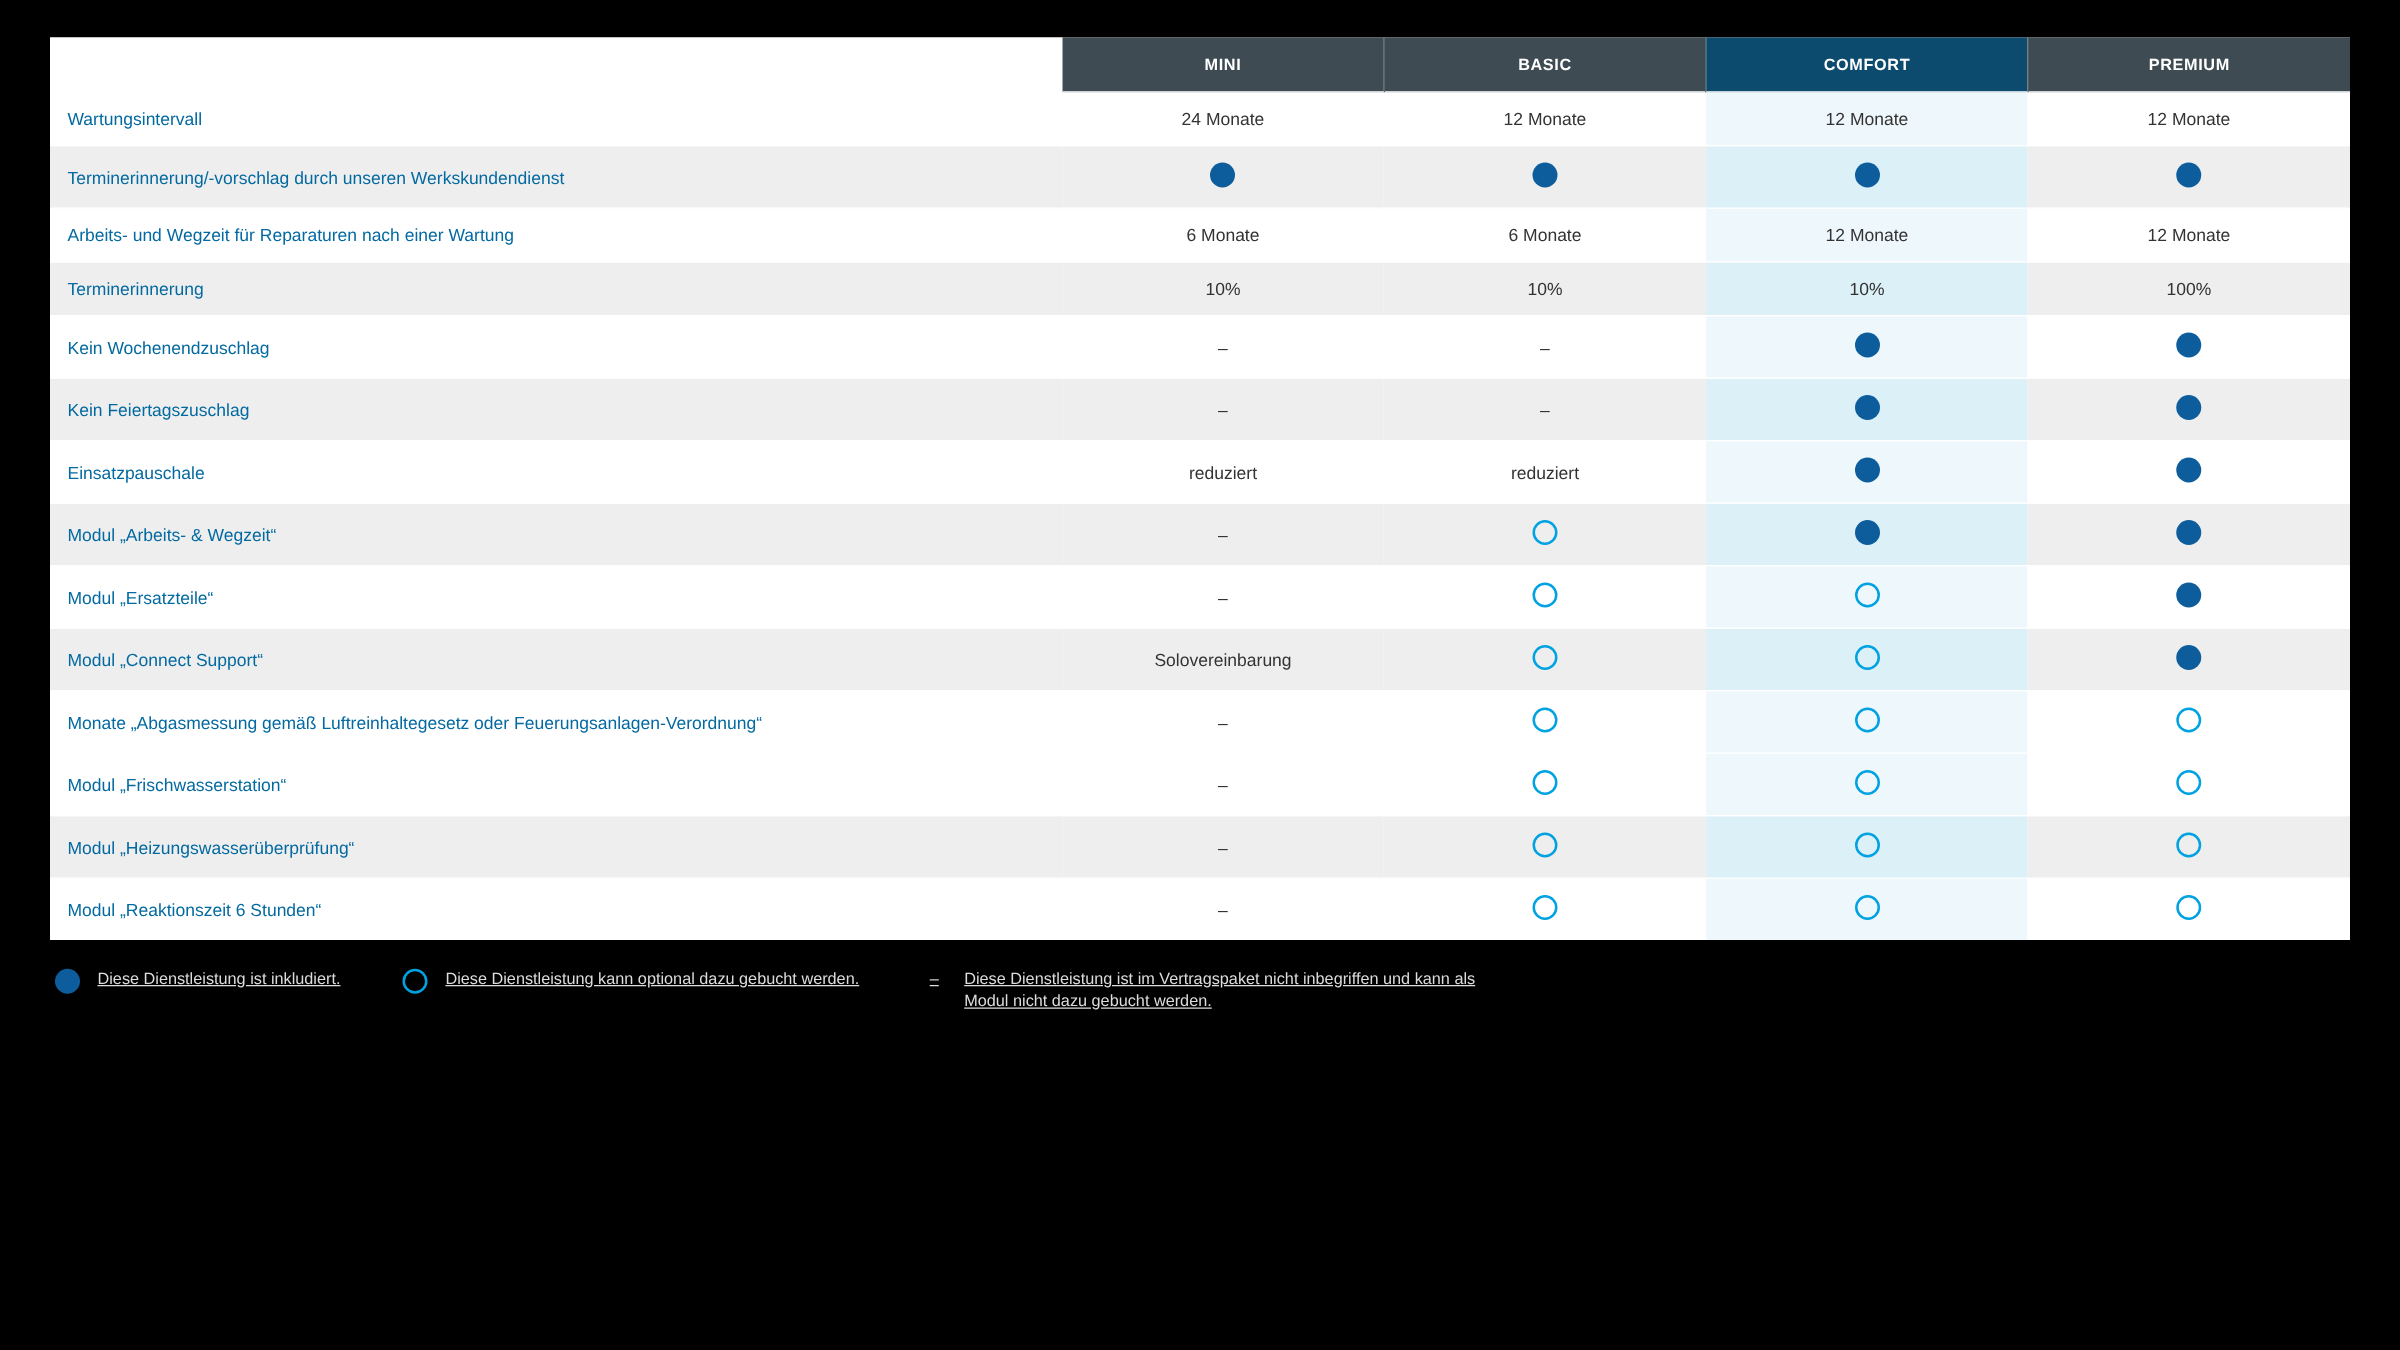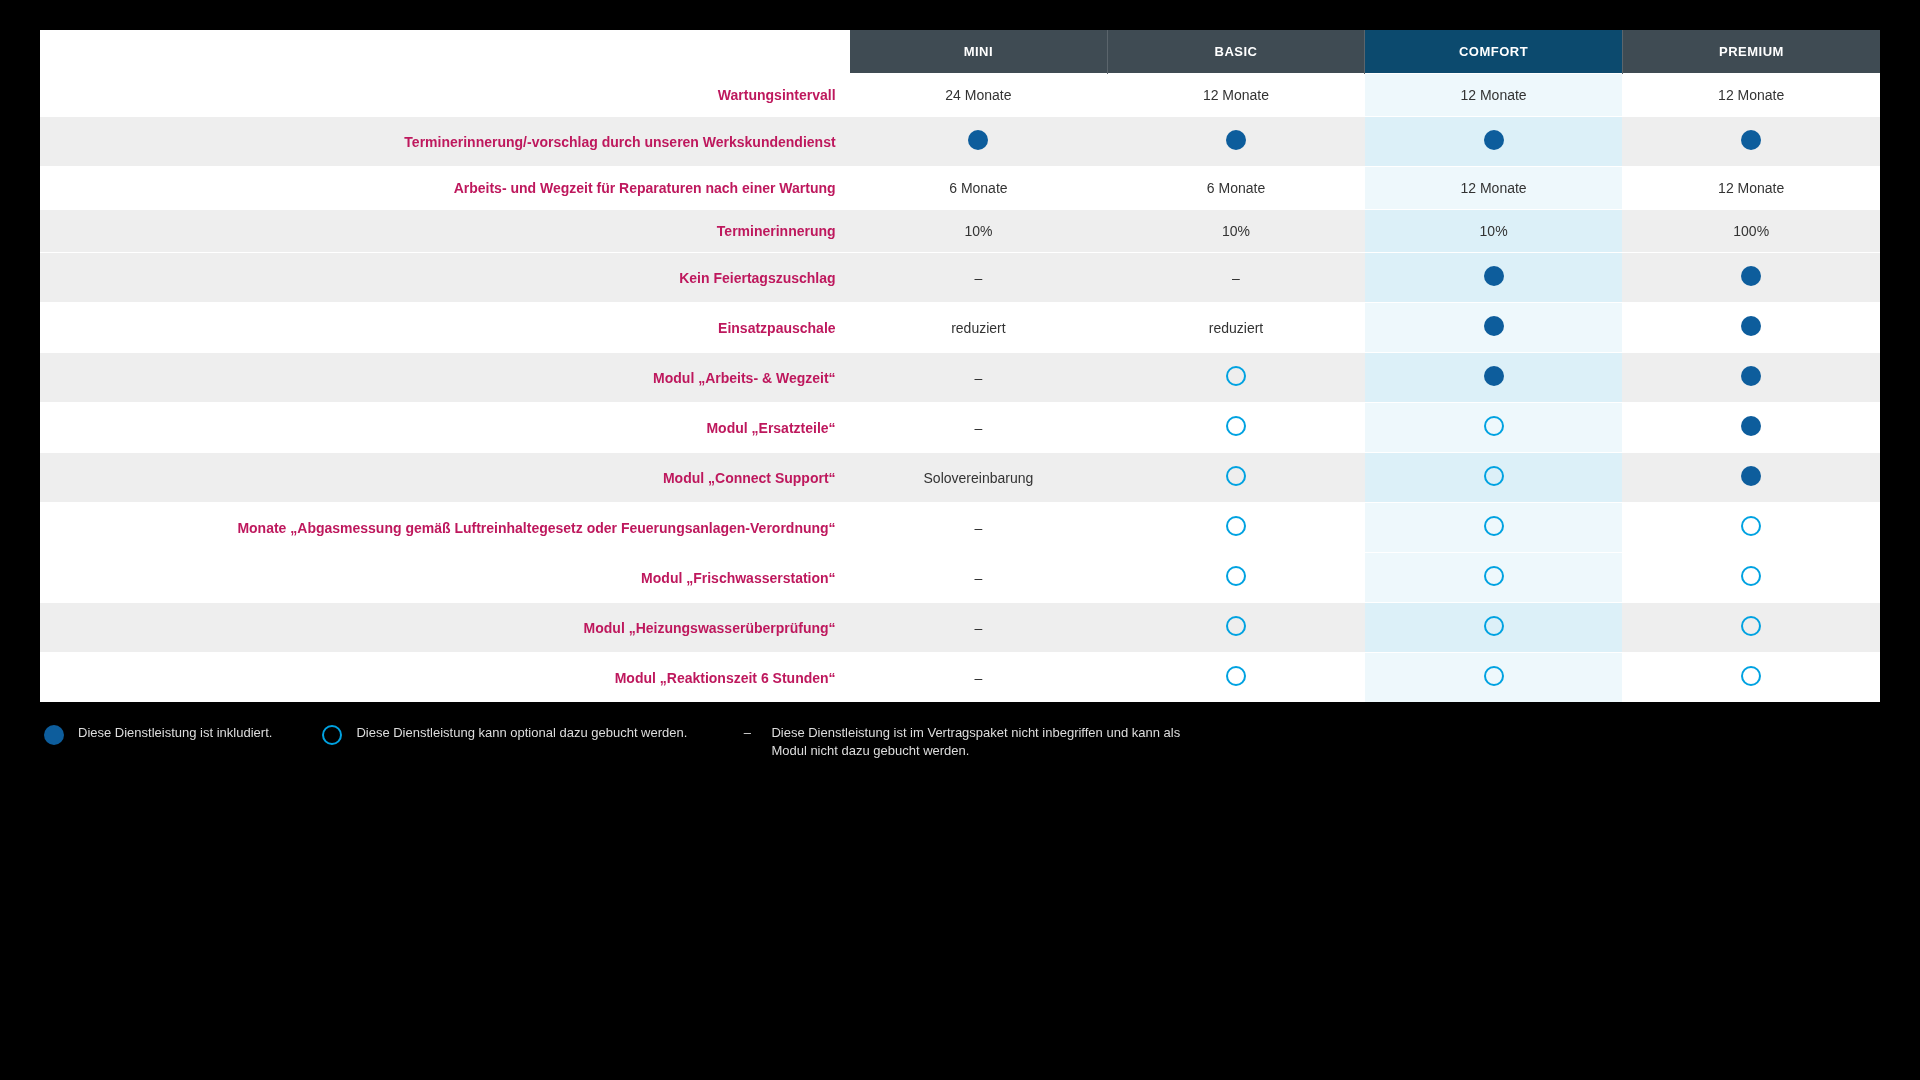--- a/index.html
+++ b/index.html
@@ -33,23 +33,23 @@
   }
   thead th.blank { background: #fff; border-left: none; }
   thead th.highlight-head { background: #0c4a6e; }
   tbody td {
     padding: 13px 14px;
     text-align: center;
     color: #333;
     border-top: 1px solid #fff;
   }
   tbody td.feature {
-    text-align: right;
-    color: #be185d;
-    font-weight: 700;
+    text-align: left;
+    color: #0369a1;
+    font-weight: 400;
   }
   tbody tr.odd td { background: #eeeeee; }
   tbody tr.even td { background: #ffffff; }
   tbody tr.odd td.highlight-cell { background: #dcf0f8; }
   tbody tr.even td.highlight-cell { background: #eef8fc; }
   .dot-filled {
     display: inline-block;
     width: 20px; height: 20px;
     border-radius: 50%;
     background: #0d5d9c;
@@ -62,20 +62,21 @@
     background: transparent;
   }
   .dash { color: #333; }
   .legend {
     display: flex;
     gap: 50px;
     padding: 22px 4px 0;
     color: #ddd;
     font-size: 13px;
     align-items: flex-start;
+    text-decoration: underline;
   }
   .legend-item {
     display: flex;
     align-items: flex-start;
     gap: 14px;
     max-width: 460px;
   }
   .legend-item .sym { flex-shrink: 0; margin-top: 1px; }
   .legend-item .dash-sym { color: #ddd; width: 20px; text-align: center; }
   .legend-text { line-height: 1.4; }
@@ -123,20 +124,27 @@
           <td class="highlight-cell">12 Monate</td>
           <td>12 Monate</td>
         </tr>
         <tr class="odd">
           <td class="feature">Terminerinnerung</td>
           <td>10%</td>
           <td>10%</td>
           <td class="highlight-cell">10%</td>
           <td>100%</td>
         </tr>
+        <tr class="even">
+          <td class="feature">Kein Wochenendzuschlag</td>
+          <td><span class="dash">–</span></td>
+          <td><span class="dash">–</span></td>
+          <td class="highlight-cell"><span class="dot-filled"></span></td>
+          <td><span class="dot-filled"></span></td>
+        </tr>
         <tr class="odd">
           <td class="feature">Kein Feiertagszuschlag</td>
           <td><span class="dash">–</span></td>
           <td><span class="dash">–</span></td>
           <td class="highlight-cell"><span class="dot-filled"></span></td>
           <td><span class="dot-filled"></span></td>
         </tr>
         <tr class="even">
           <td class="feature">Einsatzpauschale</td>
           <td>reduziert</td>

